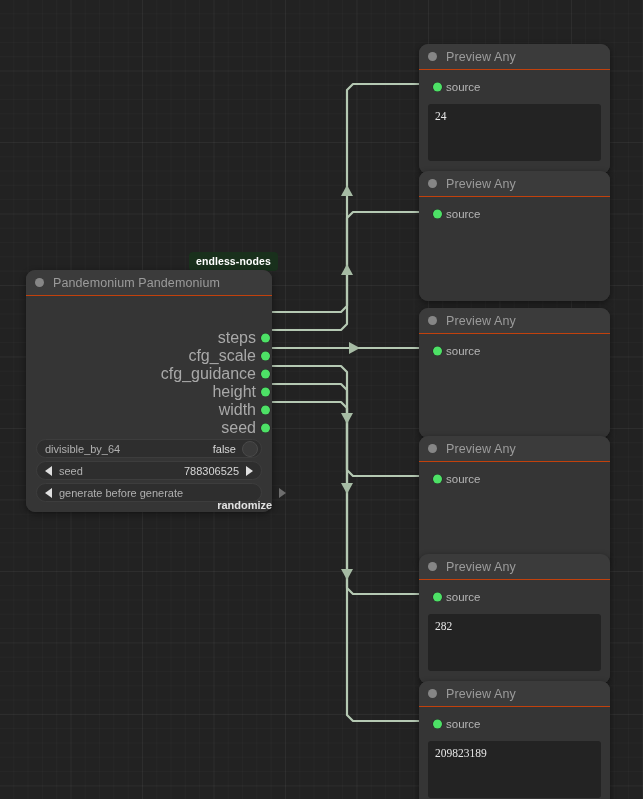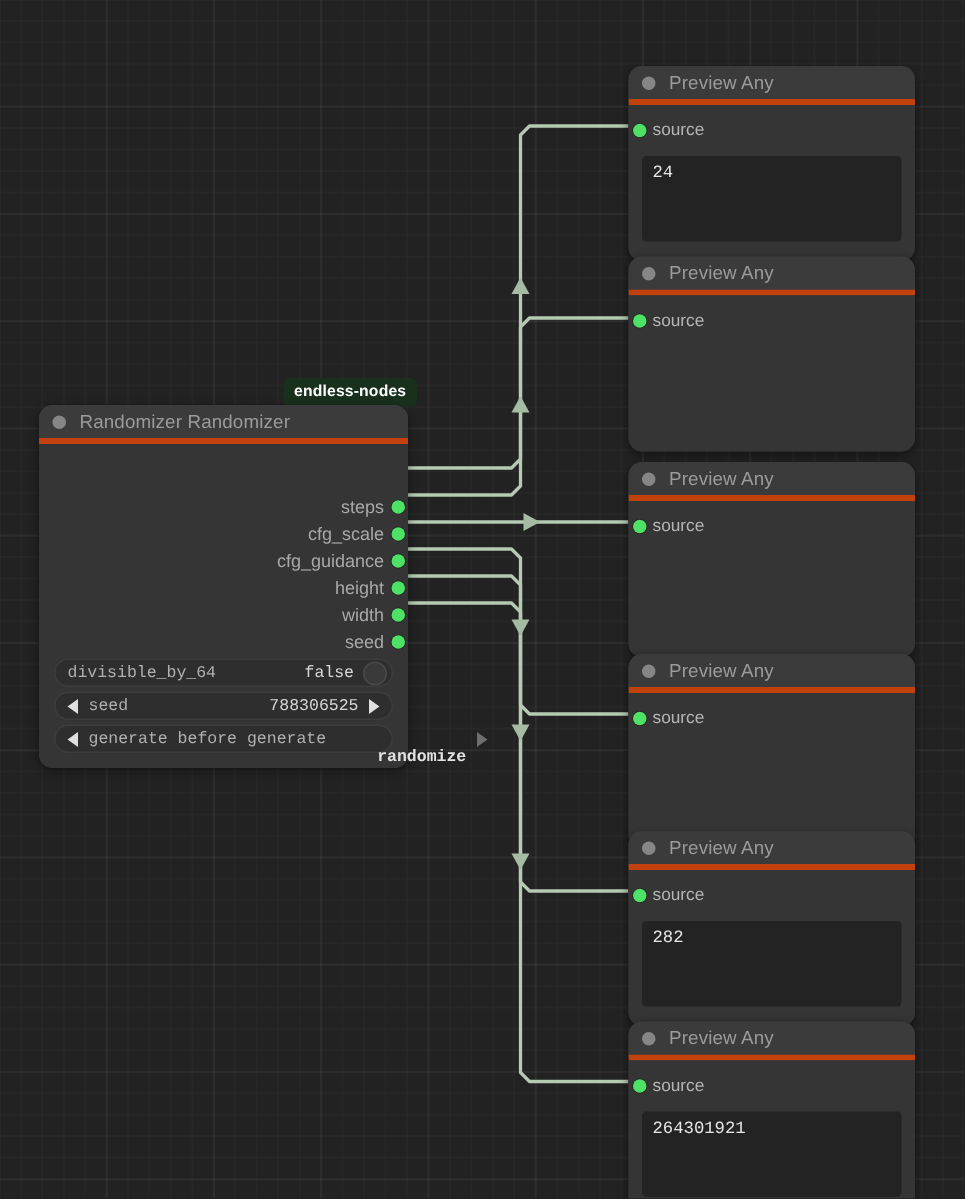--- a/index.html
+++ b/index.html
@@ -42,21 +42,21 @@
     box-sizing: border-box;
   }
   .node-header {
     height: 26px;
     border-radius: 9px 9px 0 0;
     background: #3b3b3b;
     display: flex;
     align-items: center;
     padding-left: 9px;
     box-sizing: border-box;
-    border-bottom: 4px solid #c2410c;
+    border-bottom: 1px solid #c2410c;
   }
   .collapse-dot {
     width: 9px;
     height: 9px;
     border-radius: 50%;
     background: #868686;
     flex: 0 0 auto;
     margin-right: 9px;
   }
   .node-title {
@@ -93,21 +93,21 @@
     right: 0;
     height: 16px;
     display: flex;
     align-items: center;
     justify-content: flex-end;
     padding-right: 16px;
     box-sizing: border-box;
     width: 100%;
   }
   .out-label {
-    font-size: 12px;
+    font-size: 16px;
     color: #a9a9a9;
     white-space: nowrap;
   }
   .port {
     position: absolute;
     width: 9px;
     height: 9px;
     border-radius: 50%;
     background: #4de166;
     box-shadow: 0 0 0 0.5px rgba(0,0,0,0.35);
@@ -122,21 +122,20 @@
     height: 19px;
     border-radius: 10px;
     background: #2e2e2e;
     display: flex;
     align-items: center;
     box-sizing: border-box;
     padding: 0 8px;
     font-size: 11px;
     color: #b0b0b0;
     border: 1px solid #3d3d3d;
-    font-family: Liberation Mono, monospace;
   }
   .widget .w-name { flex: 0 0 auto; }
   .widget .w-spacer { flex: 1 1 auto; }
   .widget .w-value { color: #d6d6d6; padding-left: 28px; }
   .widget .w-value.bold { font-weight: bold; color: #e2e2e2; margin-top: 24px; }
   .toggle-knob {
     width: 14px;
     height: 14px;
     border-radius: 50%;
     background: #3a3a3a;
@@ -153,21 +152,21 @@
   }
   .arrow-l { border-right: 7px solid #e0e0e0; margin-right: 7px; }
   .arrow-r { border-left: 7px solid #e0e0e0; margin-left: 7px; }
   .arrow-r.dim { border-left-color: #6e6e6e; }
 
   
   .preview-node { left: 419px; width: 191px; }
   .preview-node .node-body { height: 104px; }
   .in-row {
     position: absolute;
-    left: 0;
+    left: 11px;
     top: 9px;
     height: 16px;
     display: flex;
     align-items: center;
     padding-left: 16px;
     box-sizing: border-box;
   }
   .in-label {
     font-size: 11.5px;
     color: #b5b5b5;
@@ -177,21 +176,21 @@
   .value-box {
     position: absolute;
     left: 9px;
     top: 34px;
     width: 173px;
     height: 57px;
     background: #232323;
     border-radius: 3px;
     box-sizing: border-box;
     padding: 5px 7px;
-    font-family: Liberation Mono, monospace;
+    font-family: Liberation Serif, serif;
     font-size: 11.5px;
     color: #e6e6e6;
     overflow: hidden;
     white-space: pre-wrap;
     word-break: break-all;
     line-height: 1.25;
   }
 </style>
 </head>
 <body>
@@ -224,21 +223,21 @@
       <polygon points="347,494 341,483 353,483"></polygon>
       <polygon points="347,580 341,569 353,569"></polygon>
     </g>
   </svg>
 
   <div class="badge" style="left:189px; top:252px;">endless-nodes</div>
 
   <div class="node" id="node-randomizer">
     <div class="node-header">
       <span class="collapse-dot"></span>
-      <span class="node-title">Randomizer Randomizer</span>
+      <span class="node-title">Pandemonium Pandemonium</span>
     </div>
     <div class="node-body">
 
       <div class="out-row" style="top:34px;">
         <span class="out-label">steps</span>
         <span class="port out"></span>
       </div>
       <div class="out-row" style="top:52px;">
         <span class="out-label">cfg_scale</span>
         <span class="port out"></span>
@@ -357,17 +356,17 @@
   <div class="node preview-node" style="top:681px;">
     <div class="node-header">
       <span class="collapse-dot"></span>
       <span class="node-title">Preview Any</span>
     </div>
     <div class="node-body">
       <div class="in-row">
         <span class="port in"></span>
         <span class="in-label">source</span>
       </div>
-      <div class="value-box">264301921</div>
+      <div class="value-box">209823189</div>
     </div>
   </div>
 
 </div>
 
 </body></html>

